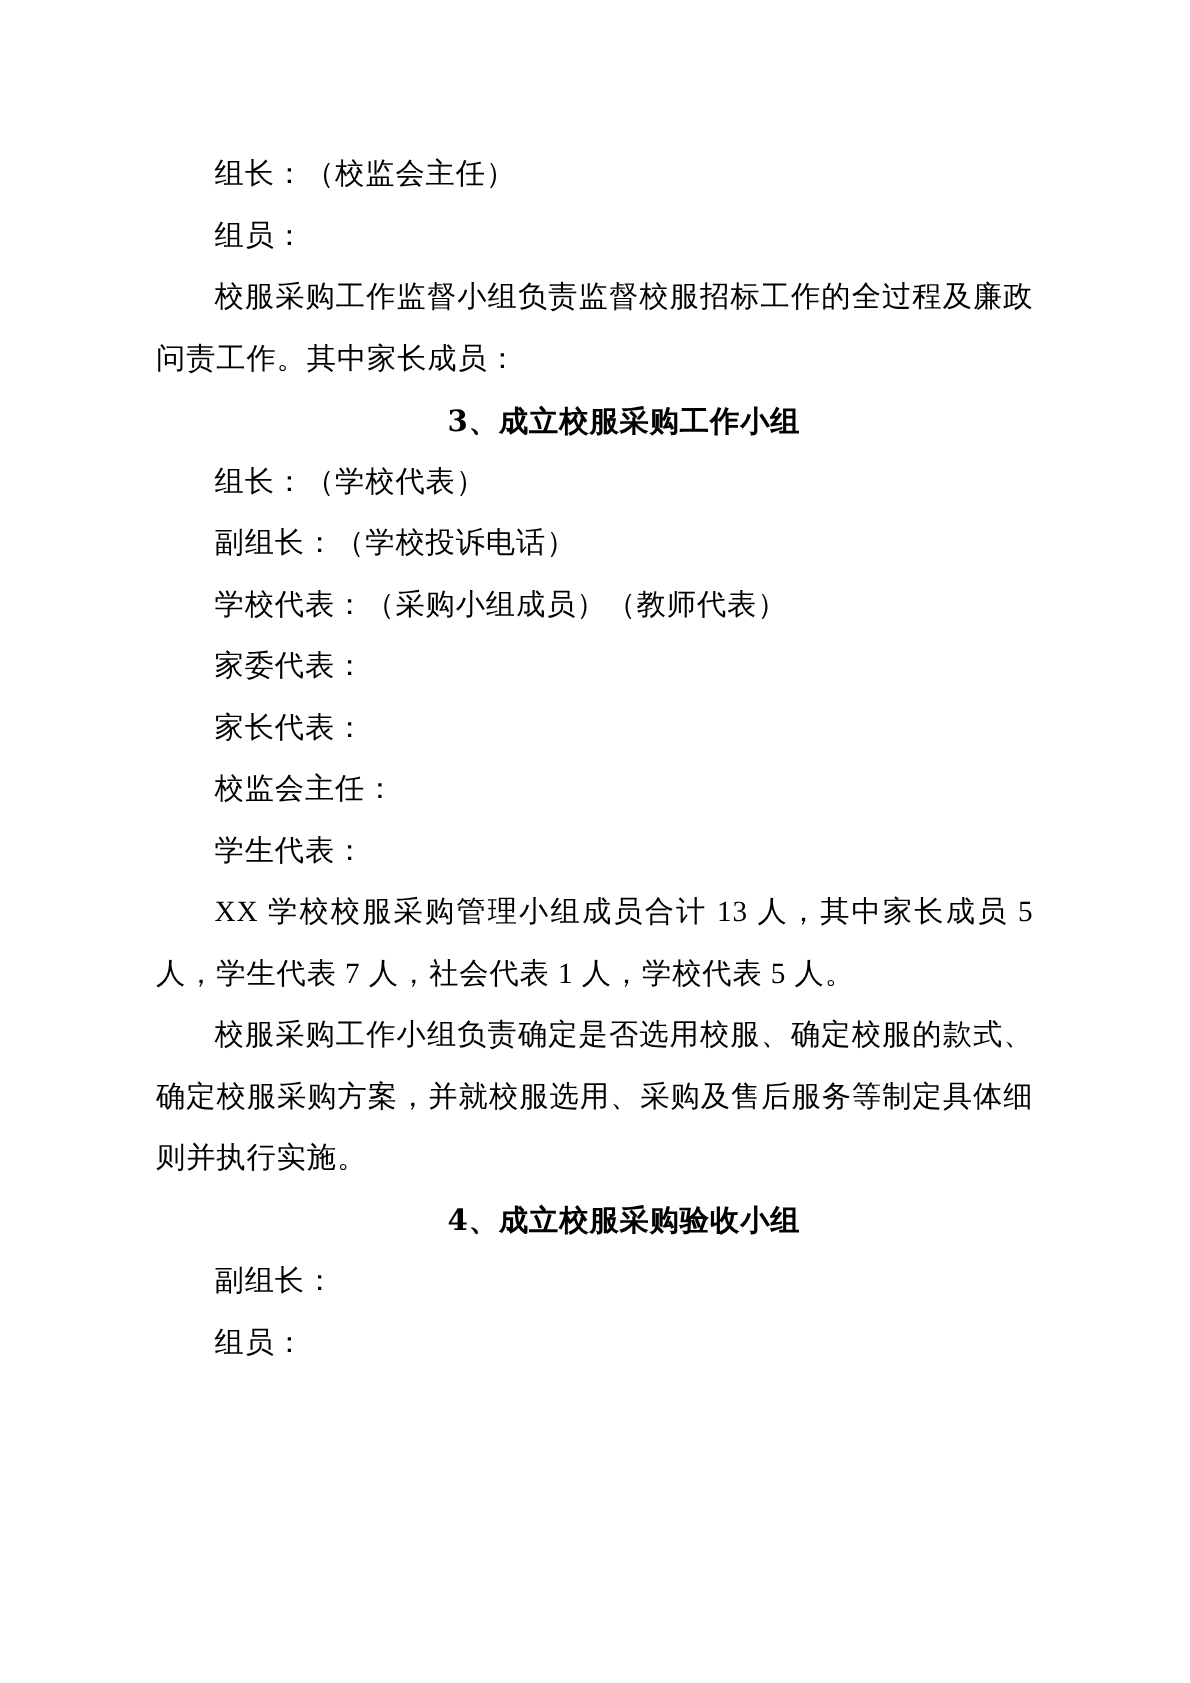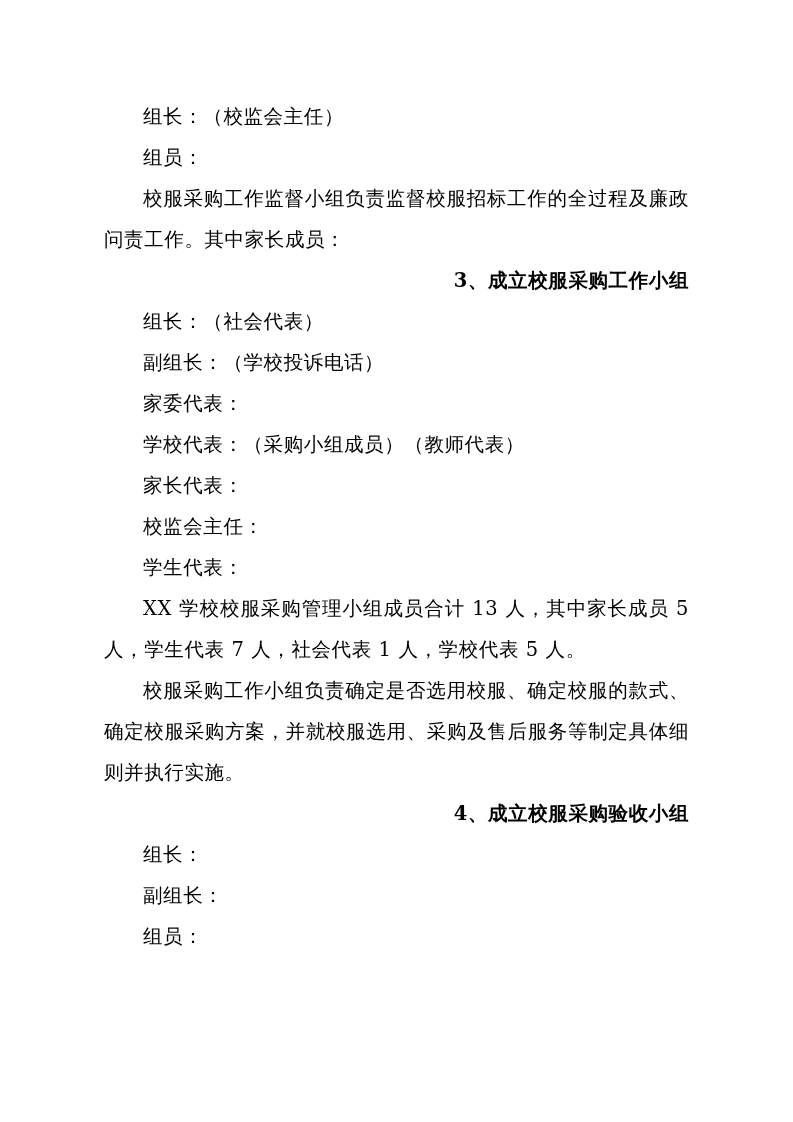--- a/index.html
+++ b/index.html
@@ -28,51 +28,51 @@
     letter-spacing: 0.6px;
   }
   p {
     margin: 0;
     padding: 0;
   }
   .para {
     text-indent: 2em;
     text-align: justify;
     text-justify: inter-ideograph;
+    font-family: Liberation Serif, serif;
   }
   .heading {
     text-indent: 2em;
     font-weight: bold;
-    text-align: right;
+    text-align: center;
   }
 </style>
 </head>
 <body>
 
 <div class="page">
   <div class="doc-body">
 
     <p class="para">组长：（校监会主任）</p>
     <p class="para">组员：</p>
     <p class="para">校服采购工作监督小组负责监督校服招标工作的全过程及廉政问责工作。其中家长成员：</p>
 
     <p class="heading">3、成立校服采购工作小组</p>
 
-    <p class="para">组长：（社会代表）</p>
+    <p class="para">组长：（学校代表）</p>
     <p class="para">副组长：（学校投诉电话）</p>
+    <p class="para">学校代表：（采购小组成员）（教师代表）</p>
     <p class="para">家委代表：</p>
-    <p class="para">学校代表：（采购小组成员）（教师代表）</p>
     <p class="para">家长代表：</p>
     <p class="para">校监会主任：</p>
     <p class="para">学生代表：</p>
 
     <p class="para">XX 学校校服采购管理小组成员合计 13 人，其中家长成员 5 人，学生代表 7 人，社会代表 1 人，学校代表 5 人。</p>
     <p class="para">校服采购工作小组负责确定是否选用校服、确定校服的款式、确定校服采购方案，并就校服选用、采购及售后服务等制定具体细则并执行实施。</p>
 
     <p class="heading">4、成立校服采购验收小组</p>
 
-    <p class="para">组长：</p>
     <p class="para">副组长：</p>
     <p class="para">组员：</p>
 
 
   </div>
 </div>
 
 </body></html>

